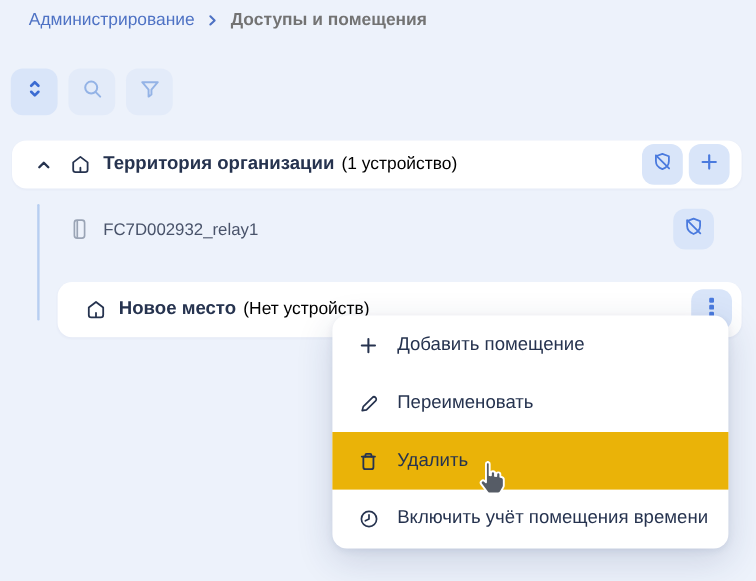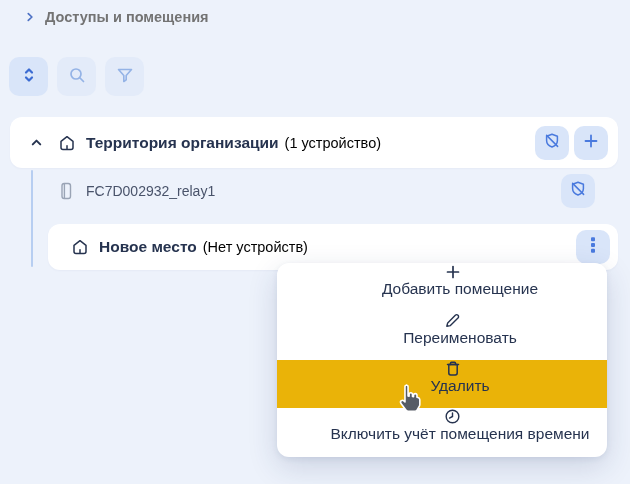--- a/index.html
+++ b/index.html
@@ -16,61 +16,62 @@
   .crumb-sep{display:flex;align-items:center;}
 
   
   .toolbar{position:absolute;left:9px;top:57px;display:flex;gap:9px;}
   .tool-btn{width:39px;height:39px;border-radius:10px;display:flex;align-items:center;justify-content:center;cursor:pointer;}
   .tool-btn.primary{background:#d9e5f9;}
   .tool-btn.soft{background:#e3ebf9;}
 
   
   .root-card{
-    position:absolute;left:10px;top:117px;width:608px;height:51px;background:#ffffff;border-radius:12px;
+    position:absolute;left:10px;top:117px;width:608px;height:40px;background:#ffffff;border-radius:12px;
     display:flex;align-items:center;box-shadow:0 1px 2px rgba(40,60,120,.04);
   }
   .root-card .collapse{margin-left:17px;width:18px;height:18px;display:flex;align-items:center;justify-content:center;cursor:pointer;}
   .row-home{margin-left:13px;display:flex;align-items:center;}
   .row-title{margin-left:10px;font-size:15.5px;font-weight:700;color:#26334f;white-space:nowrap;}
   .row-count{margin-left:6px;font-size:14.5px;color:#000000;white-space:nowrap;}
   .row-actions{margin-left:auto;margin-right:10px;display:flex;gap:5px;}
   .sq-btn{width:34px;height:34px;border-radius:10px;background:#d9e5f9;display:flex;align-items:center;justify-content:center;cursor:pointer;}
 
   .tree-line{position:absolute;left:31px;top:170px;width:2px;height:97px;background:#b7cef1;border-radius:1px;}
 
   .device-row{position:absolute;left:35px;top:172px;width:570px;height:38px;display:flex;align-items:center;}
   .device-row .dev-ic{margin-left:22px;display:flex;align-items:center;}
   .device-label{margin-left:11px;font-size:14px;color:#49536a;}
   .device-row .row-actions{margin-right:10px;}
 
   .place-card{
-    position:absolute;left:48px;top:224px;width:570px;height:46px;background:#ffffff;border-radius:12px;
+    position:absolute;left:48px;top:235px;width:570px;height:46px;background:#ffffff;border-radius:12px;
     display:flex;align-items:center;box-shadow:0 1px 2px rgba(40,60,120,.04);
   }
   .place-card .row-home{margin-left:23px;}
   .place-card .row-actions{margin-right:8px;}
 
   
   .context-menu{
     position:absolute;left:277px;top:263px;width:330px;background:#ffffff;border-radius:12px;
     box-shadow:0 10px 30px rgba(30,50,100,.16), 0 2px 6px rgba(30,50,100,.08);
     padding:1px 0;z-index:5;
   }
-  .menu-item{height:48px;display:flex;align-items:center;padding-left:21px;cursor:pointer;flex-direction:column;}
+  .menu-item{height:48px;display:flex;align-items:center;padding-left:21px;cursor:pointer;}
   .menu-item.highlight{background:#eab308;}
   .menu-icon{width:18px;display:flex;align-items:center;justify-content:center;}
   .menu-label{margin-left:15px;font-size:15.5px;color:#26334f;white-space:nowrap;}
 
   .cursor{position:absolute;left:396px;top:382px;z-index:9;pointer-events:none;}
 </style>
 </head>
 <body>
 
 <div class="breadcrumb">
+  <span class="crumb-link">Администрирование</span>
   <span class="crumb-sep">
     <svg width="12" height="12" viewBox="0 0 14 14" fill="none" stroke="#4e72c4" stroke-width="2" stroke-linecap="round" stroke-linejoin="round">
         <path d="M5 3l4.2 4L5 11"></path>
       </svg>
   </span>
   <span class="crumb-active">Доступы и помещения</span>
 </div>
 
 <div class="toolbar">
   <div class="tool-btn primary">

